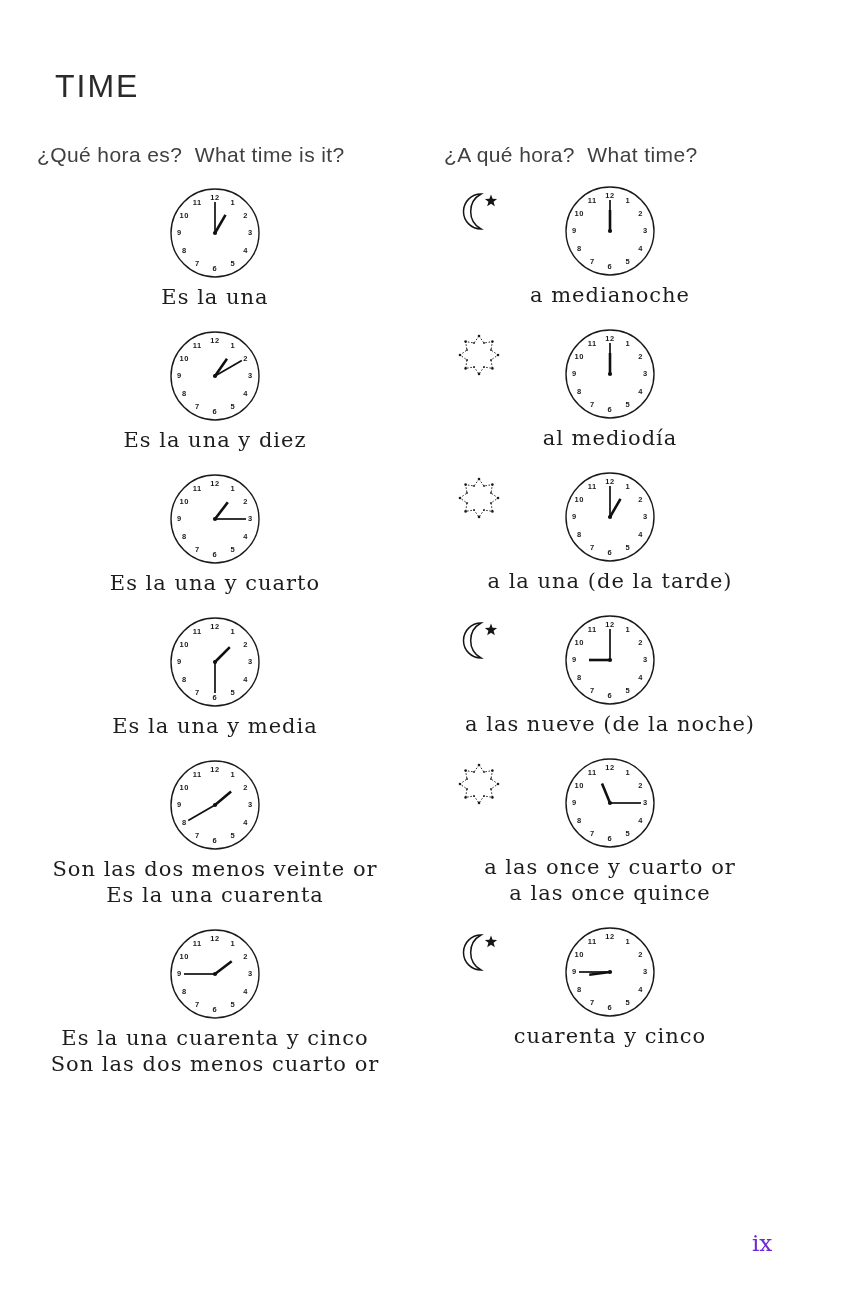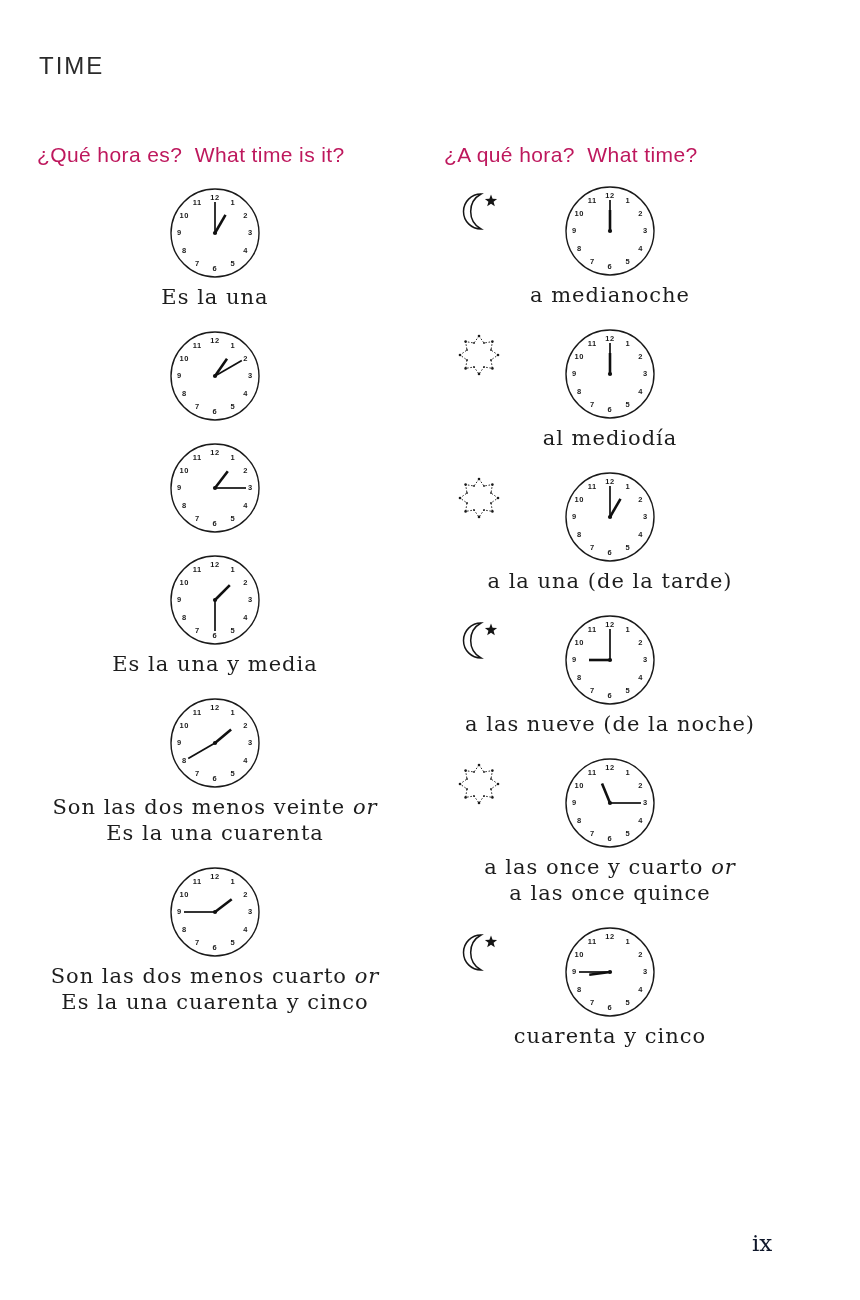--- a/index.html
+++ b/index.html
@@ -1,35 +1,35 @@
 <!DOCTYPE html>
 <html><head>
 <meta charset="utf-8">
 <style>
   html,body{margin:0;padding:0;background:#ffffff;}
   .page{position:relative;width:860px;height:1300px;background:#ffffff;overflow:hidden;
         font-family:"Liberation Sans",sans-serif;color:#1e1e1e;}
-  .page-title{position:absolute;left:39px;top:52px;font-size:24px;font-weight:400;
-        letter-spacing:2px;color:#2a2a2a;margin:0;}
+  .page-title{position:absolute;left:39px;top:52px;font-size:32px;font-weight:400;
+        letter-spacing:2px;color:#2a2a2a;margin:16px;}
   .col-header{position:absolute;top:143px;font-size:21px;font-weight:400;
-        letter-spacing:.4px;white-space:pre;color:#be185d;}
+        letter-spacing:.4px;white-space:pre;color:#404040;}
   .col-header.left{left:37px;}
   .col-header.right{left:444px;}
   .column{position:absolute;text-align:center;}
   .column.left{left:40px;top:187px;width:350px;}
   .column.right{left:445px;top:185px;width:330px;}
   .entry{position:relative;margin-bottom:20px;}
   .clock-wrap{width:92px;height:92px;margin:0 auto;}
   .caption{margin-top:5px;font-family:"DejaVu Serif",serif;font-size:21px;
         line-height:26px;letter-spacing:1px;color:#1d1d1d;white-space:nowrap;}
   .cap-line{display:block;}
-  .cap-line .it{font-style:italic;}
+  .cap-line .it{}
   .entry-icon{position:absolute;left:12px;top:6px;}
   .page-number{position:absolute;left:752px;top:1230px;font-family:"DejaVu Serif",serif;
-        font-size:23px;color:#0f172a;}
+        font-size:23px;color:#6d28d9;}
 </style>
 </head>
 <body>
 
 <div class="page">
   <h1 class="page-title">TIME</h1>
 
   <div class="col-header left">¿Qué hora es?  What time is it?</div>
   <div class="col-header right">¿A qué hora?  What time?</div>
 
@@ -69,40 +69,46 @@
             <text x="28.3" y="79.1" text-anchor="middle" font-size="7.5" font-weight="bold" letter-spacing="0.6" fill="#1a1a1a" font-family="Liberation Sans, sans-serif">7</text>
             <text x="15.3" y="66.2" text-anchor="middle" font-size="7.5" font-weight="bold" letter-spacing="0.6" fill="#1a1a1a" font-family="Liberation Sans, sans-serif">8</text>
             <text x="10.5" y="48.4" text-anchor="middle" font-size="7.5" font-weight="bold" letter-spacing="0.6" fill="#1a1a1a" font-family="Liberation Sans, sans-serif">9</text>
             <text x="15.3" y="30.6" text-anchor="middle" font-size="7.5" font-weight="bold" letter-spacing="0.6" fill="#1a1a1a" font-family="Liberation Sans, sans-serif">10</text>
             <text x="28.2" y="17.7" text-anchor="middle" font-size="7.5" font-weight="bold" letter-spacing="0.6" fill="#1a1a1a" font-family="Liberation Sans, sans-serif">11</text>
             <text x="46.0" y="12.9" text-anchor="middle" font-size="7.5" font-weight="bold" letter-spacing="0.6" fill="#1a1a1a" font-family="Liberation Sans, sans-serif">12</text>
             <line x1="46" y1="46" x2="58.0" y2="28.8" stroke="#101010" stroke-width="2.6"></line>
             <line x1="46" y1="46" x2="72.8" y2="30.5" stroke="#101010" stroke-width="1.7"></line>
             <circle cx="46" cy="46" r="2.1" fill="#101010"></circle>
           </svg></div>
+        <div class="caption">
+          <span class="cap-line"><span>Es la una y diez</span></span>
+        </div>
       </div>
       <div class="entry">
         <div class="clock-wrap"><svg width="92" height="92" viewBox="0 0 92 92">
             <circle cx="46" cy="46" r="44" fill="#fff" stroke="#1a1a1a" stroke-width="1.4"></circle>
             <text x="63.8" y="17.7" text-anchor="middle" font-size="7.5" font-weight="bold" letter-spacing="0.6" fill="#1a1a1a" font-family="Liberation Sans, sans-serif">1</text>
             <text x="76.7" y="30.7" text-anchor="middle" font-size="7.5" font-weight="bold" letter-spacing="0.6" fill="#1a1a1a" font-family="Liberation Sans, sans-serif">2</text>
             <text x="81.5" y="48.4" text-anchor="middle" font-size="7.5" font-weight="bold" letter-spacing="0.6" fill="#1a1a1a" font-family="Liberation Sans, sans-serif">3</text>
             <text x="76.7" y="66.2" text-anchor="middle" font-size="7.5" font-weight="bold" letter-spacing="0.6" fill="#1a1a1a" font-family="Liberation Sans, sans-serif">4</text>
             <text x="63.8" y="79.1" text-anchor="middle" font-size="7.5" font-weight="bold" letter-spacing="0.6" fill="#1a1a1a" font-family="Liberation Sans, sans-serif">5</text>
             <text x="46.0" y="83.9" text-anchor="middle" font-size="7.5" font-weight="bold" letter-spacing="0.6" fill="#1a1a1a" font-family="Liberation Sans, sans-serif">6</text>
             <text x="28.3" y="79.1" text-anchor="middle" font-size="7.5" font-weight="bold" letter-spacing="0.6" fill="#1a1a1a" font-family="Liberation Sans, sans-serif">7</text>
             <text x="15.3" y="66.2" text-anchor="middle" font-size="7.5" font-weight="bold" letter-spacing="0.6" fill="#1a1a1a" font-family="Liberation Sans, sans-serif">8</text>
             <text x="10.5" y="48.4" text-anchor="middle" font-size="7.5" font-weight="bold" letter-spacing="0.6" fill="#1a1a1a" font-family="Liberation Sans, sans-serif">9</text>
             <text x="15.3" y="30.6" text-anchor="middle" font-size="7.5" font-weight="bold" letter-spacing="0.6" fill="#1a1a1a" font-family="Liberation Sans, sans-serif">10</text>
             <text x="28.2" y="17.7" text-anchor="middle" font-size="7.5" font-weight="bold" letter-spacing="0.6" fill="#1a1a1a" font-family="Liberation Sans, sans-serif">11</text>
             <text x="46.0" y="12.9" text-anchor="middle" font-size="7.5" font-weight="bold" letter-spacing="0.6" fill="#1a1a1a" font-family="Liberation Sans, sans-serif">12</text>
             <line x1="46" y1="46" x2="58.8" y2="29.3" stroke="#101010" stroke-width="2.6"></line>
             <line x1="46" y1="46" x2="77.0" y2="46.0" stroke="#101010" stroke-width="1.7"></line>
             <circle cx="46" cy="46" r="2.1" fill="#101010"></circle>
           </svg></div>
+        <div class="caption">
+          <span class="cap-line"><span>Es la una y cuarto</span></span>
+        </div>
       </div>
       <div class="entry">
         <div class="clock-wrap"><svg width="92" height="92" viewBox="0 0 92 92">
             <circle cx="46" cy="46" r="44" fill="#fff" stroke="#1a1a1a" stroke-width="1.4"></circle>
             <text x="63.8" y="17.7" text-anchor="middle" font-size="7.5" font-weight="bold" letter-spacing="0.6" fill="#1a1a1a" font-family="Liberation Sans, sans-serif">1</text>
             <text x="76.7" y="30.7" text-anchor="middle" font-size="7.5" font-weight="bold" letter-spacing="0.6" fill="#1a1a1a" font-family="Liberation Sans, sans-serif">2</text>
             <text x="81.5" y="48.4" text-anchor="middle" font-size="7.5" font-weight="bold" letter-spacing="0.6" fill="#1a1a1a" font-family="Liberation Sans, sans-serif">3</text>
             <text x="76.7" y="66.2" text-anchor="middle" font-size="7.5" font-weight="bold" letter-spacing="0.6" fill="#1a1a1a" font-family="Liberation Sans, sans-serif">4</text>
             <text x="63.8" y="79.1" text-anchor="middle" font-size="7.5" font-weight="bold" letter-spacing="0.6" fill="#1a1a1a" font-family="Liberation Sans, sans-serif">5</text>
             <text x="46.0" y="83.9" text-anchor="middle" font-size="7.5" font-weight="bold" letter-spacing="0.6" fill="#1a1a1a" font-family="Liberation Sans, sans-serif">6</text>
@@ -157,22 +163,22 @@
             <text x="15.3" y="66.2" text-anchor="middle" font-size="7.5" font-weight="bold" letter-spacing="0.6" fill="#1a1a1a" font-family="Liberation Sans, sans-serif">8</text>
             <text x="10.5" y="48.4" text-anchor="middle" font-size="7.5" font-weight="bold" letter-spacing="0.6" fill="#1a1a1a" font-family="Liberation Sans, sans-serif">9</text>
             <text x="15.3" y="30.6" text-anchor="middle" font-size="7.5" font-weight="bold" letter-spacing="0.6" fill="#1a1a1a" font-family="Liberation Sans, sans-serif">10</text>
             <text x="28.2" y="17.7" text-anchor="middle" font-size="7.5" font-weight="bold" letter-spacing="0.6" fill="#1a1a1a" font-family="Liberation Sans, sans-serif">11</text>
             <text x="46.0" y="12.9" text-anchor="middle" font-size="7.5" font-weight="bold" letter-spacing="0.6" fill="#1a1a1a" font-family="Liberation Sans, sans-serif">12</text>
             <line x1="46" y1="46" x2="62.7" y2="33.2" stroke="#101010" stroke-width="2.6"></line>
             <line x1="46" y1="46" x2="15.0" y2="46.0" stroke="#101010" stroke-width="1.7"></line>
             <circle cx="46" cy="46" r="2.1" fill="#101010"></circle>
           </svg></div>
         <div class="caption">
+          <span class="cap-line"><span>Es la una cuarenta y cinco</span></span>
           <span class="cap-line"><span>Son las dos menos cuarto </span><span class="it">or</span></span>
-          <span class="cap-line"><span>Es la una cuarenta y cinco</span></span>
         </div>
       </div>
     </div>
   <div class="column right" id="col-right">
       <div class="entry">
         <span class="entry-icon"><svg width="46" height="42" viewBox="0 0 46 42">
             <path d="M24 3 A17.5 17.5 0 0 0 24 38 A20 20 0 0 1 24 3 Z" fill="none" stroke="#151515" stroke-width="1.5"></path>
             <path d="M34.0 3.6L35.6 7.8L40.1 8.0L36.6 10.8L37.8 15.2L34.0 12.7L30.2 15.2L31.4 10.8L27.9 8.0L32.4 7.8Z" fill="#151515"></path>
           </svg></span>
         <div class="clock-wrap"><svg width="92" height="92" viewBox="0 0 92 92">

